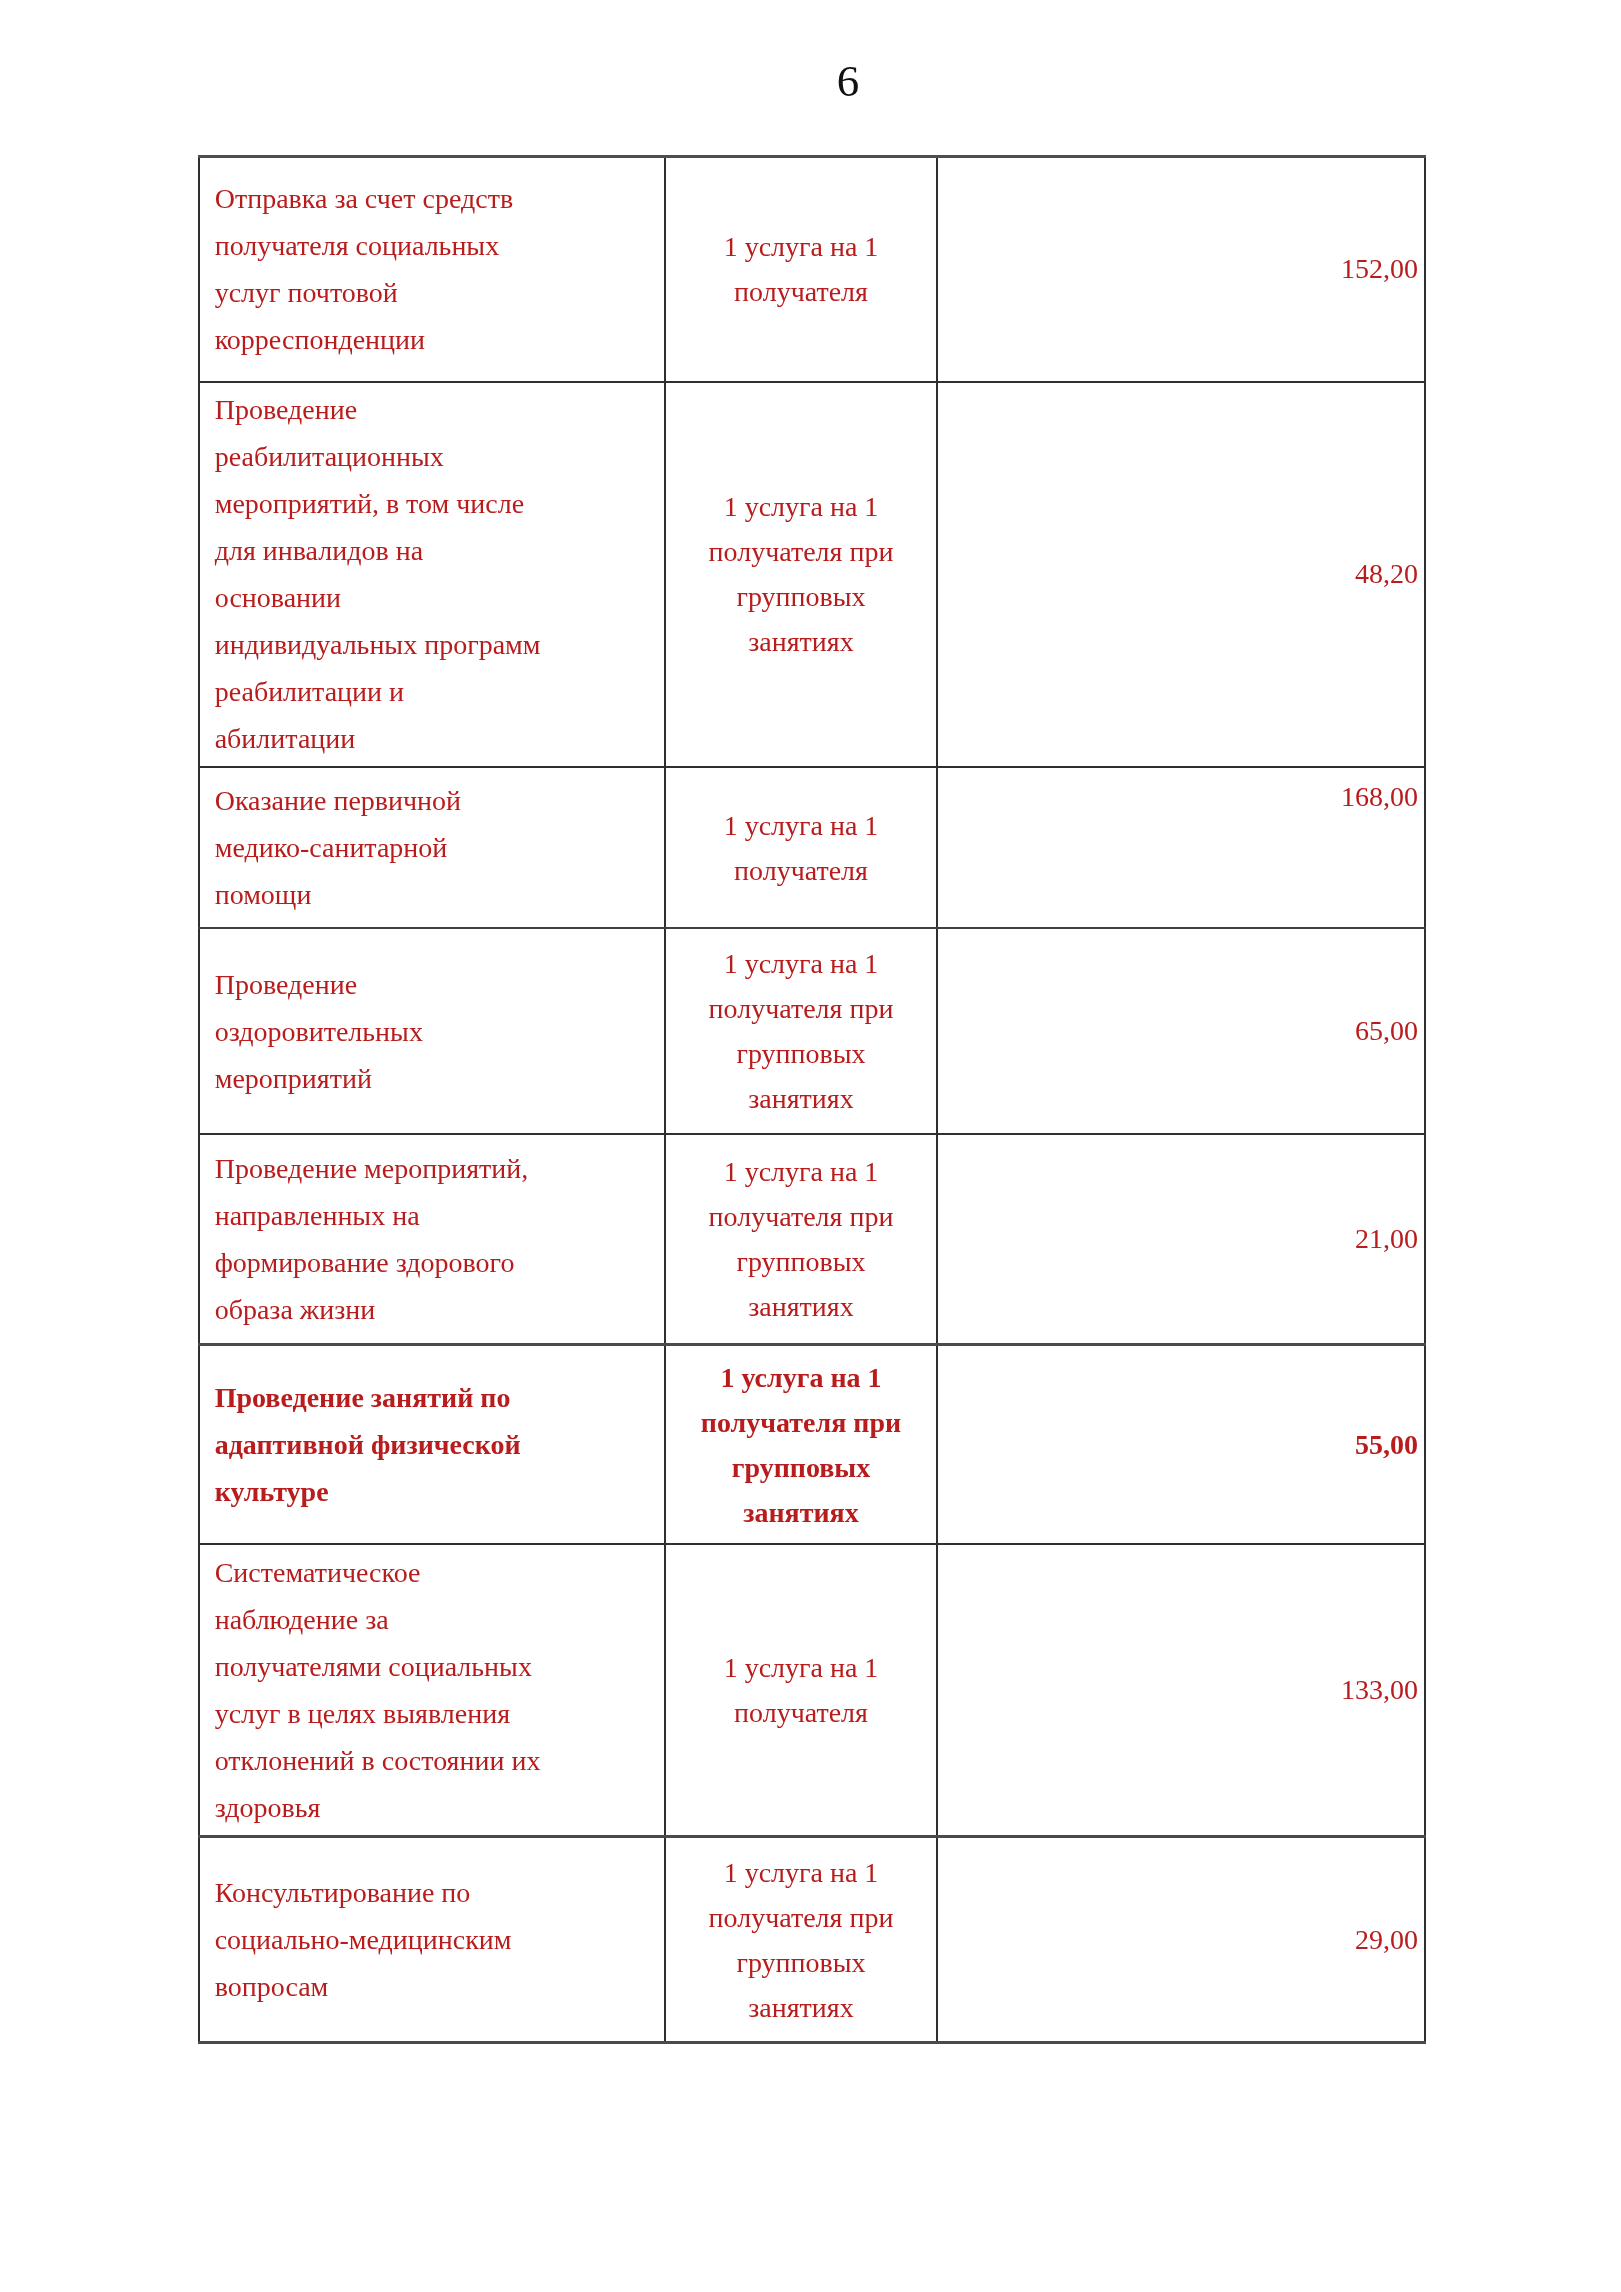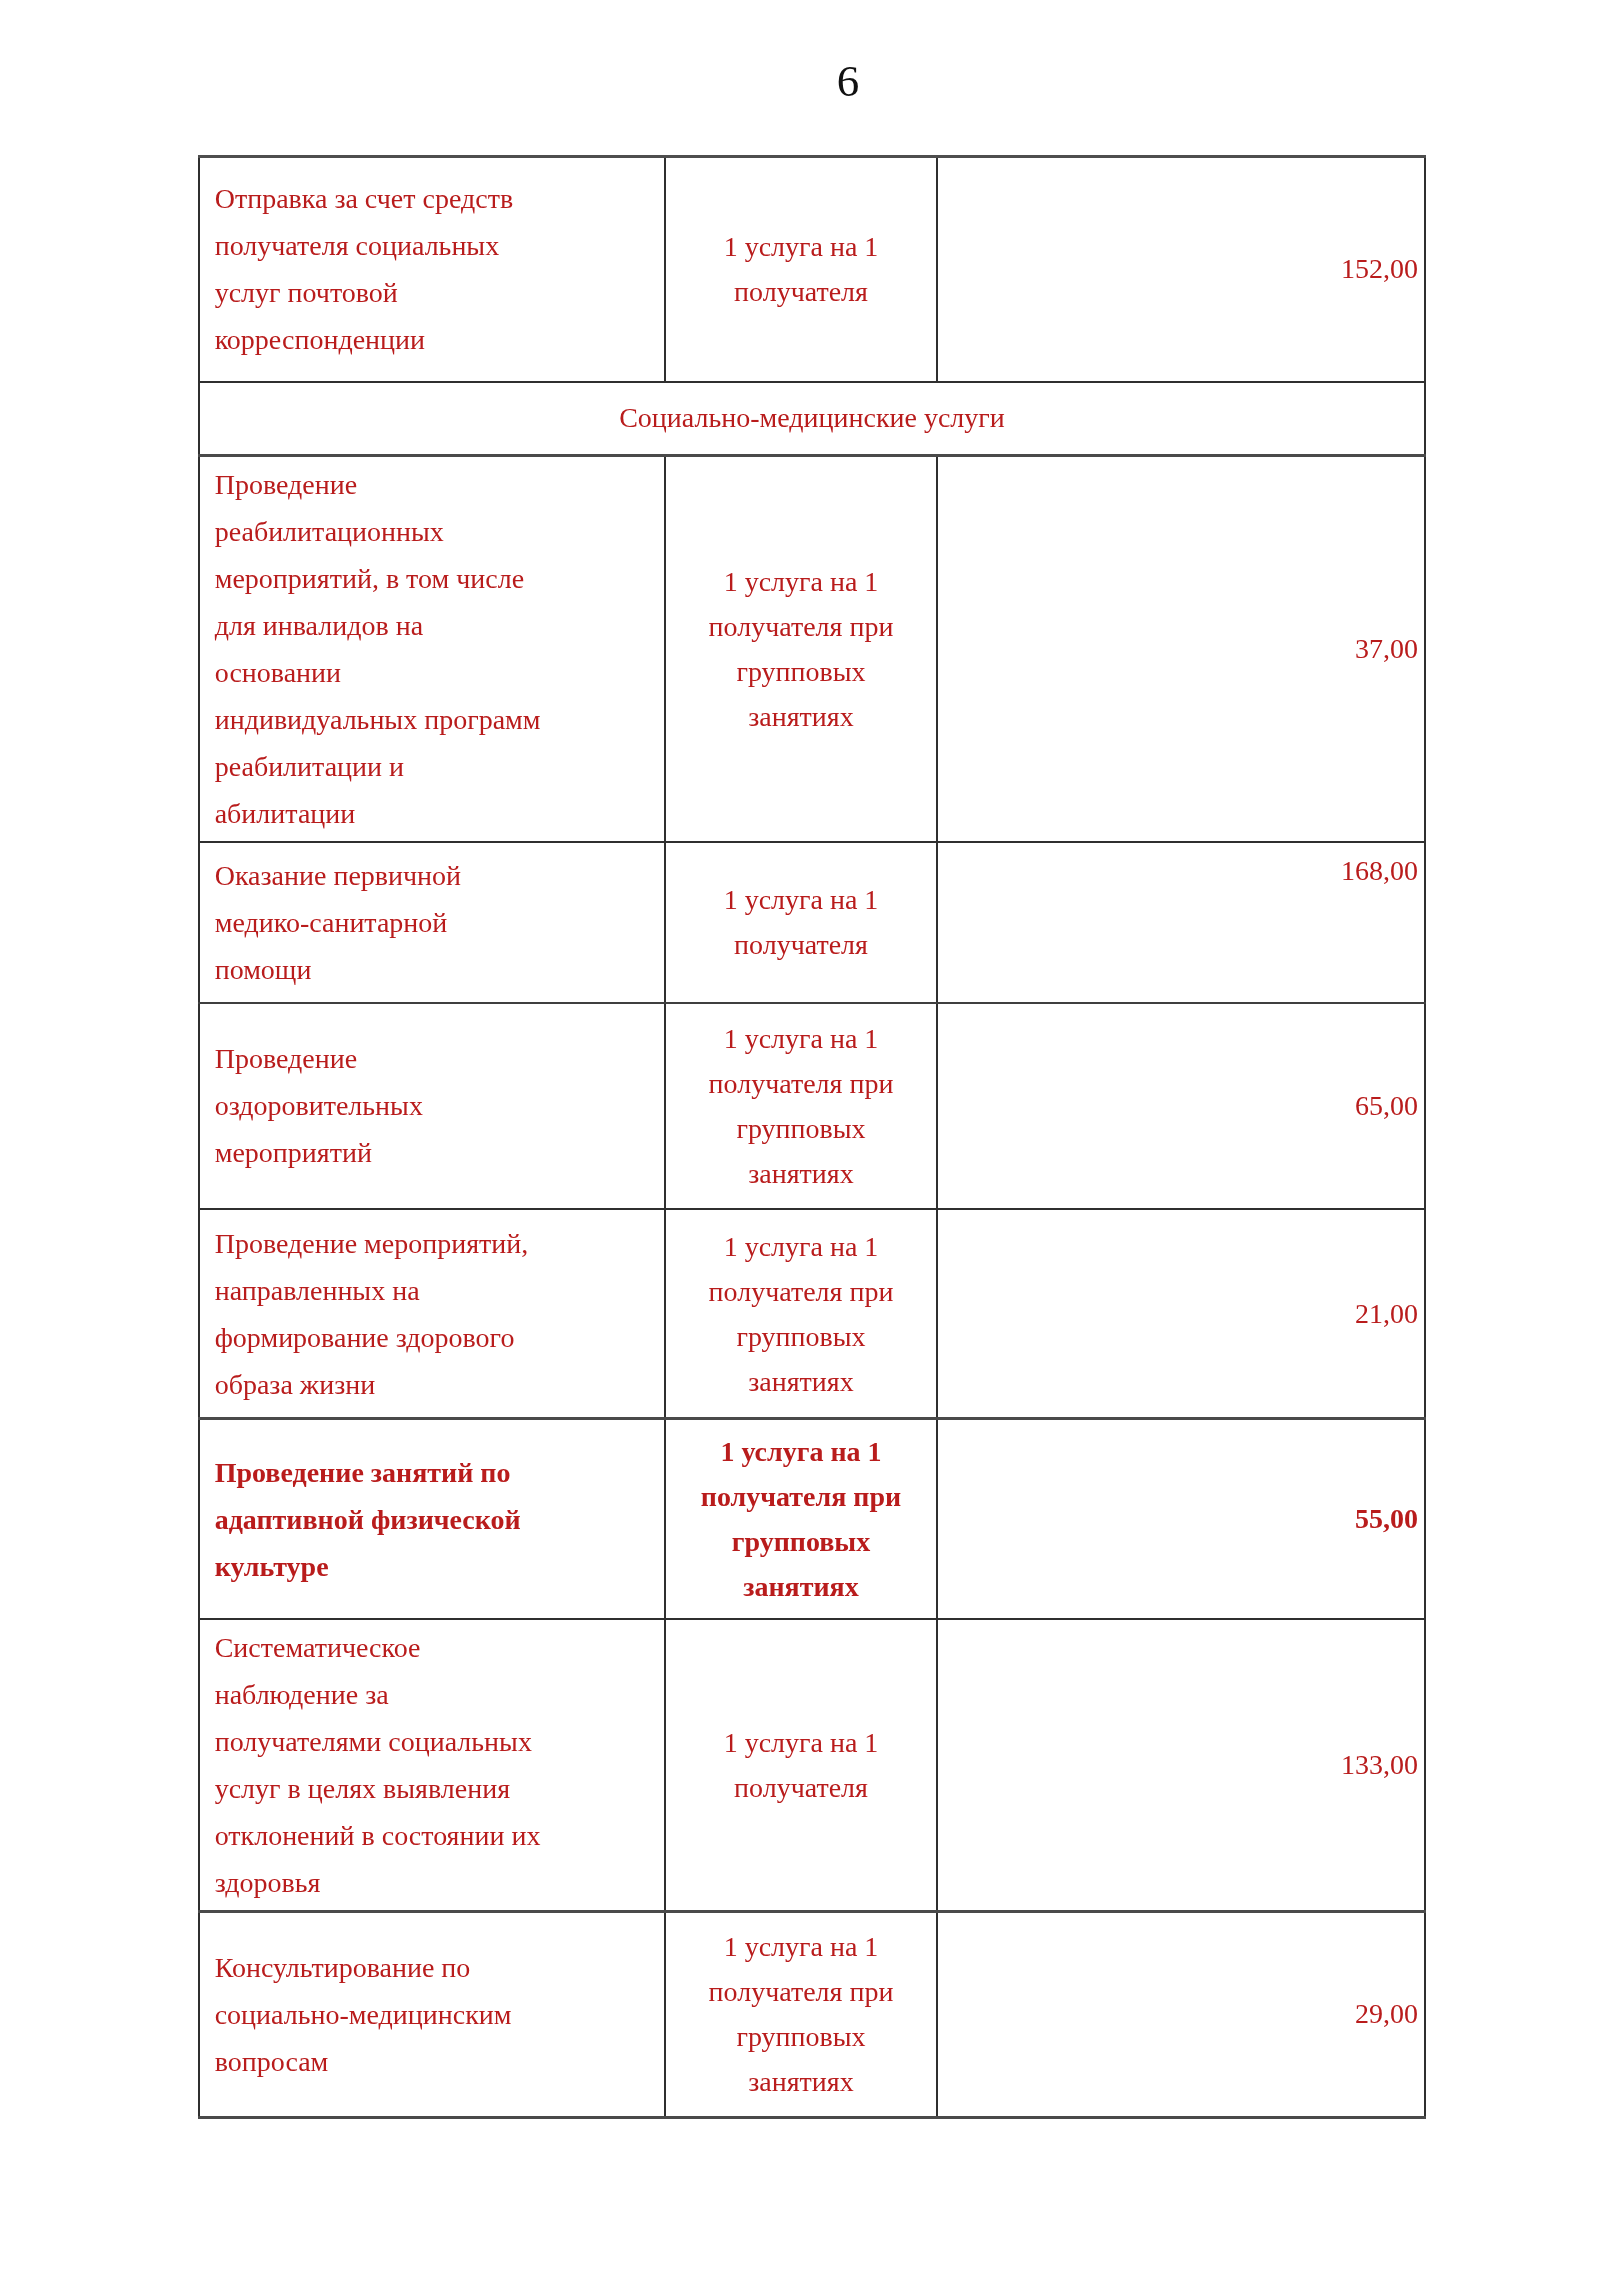--- a/index.html
+++ b/index.html
@@ -105,37 +105,34 @@
   <tbody>
     <tr class="r1">
       <td class="service">Отправка за счет средств
 получателя социальных
 услуг почтовой
 корреспонденции</td>
       <td class="unit">1 услуга на 1
 получателя</td>
       <td class="price">152,00</td>
     </tr>
-    <tr class="rh">
-      <td class="section-cell" colspan="3">Социально-медицинские услуги</td>
-    </tr>
     <tr class="r2">
       <td class="service">Проведение
 реабилитационных
 мероприятий, в том числе
 для инвалидов на
 основании
 индивидуальных программ
 реабилитации и
 абилитации</td>
       <td class="unit">1 услуга на 1
 получателя при
 групповых
 занятиях</td>
-      <td class="price">37,00</td>
+      <td class="price">48,20</td>
     </tr>
     <tr class="r3">
       <td class="service">Оказание первичной
 медико-санитарной
 помощи</td>
       <td class="unit">1 услуга на 1
 получателя</td>
       <td class="price top-aligned">168,00</td>
     </tr>
     <tr class="r4">

